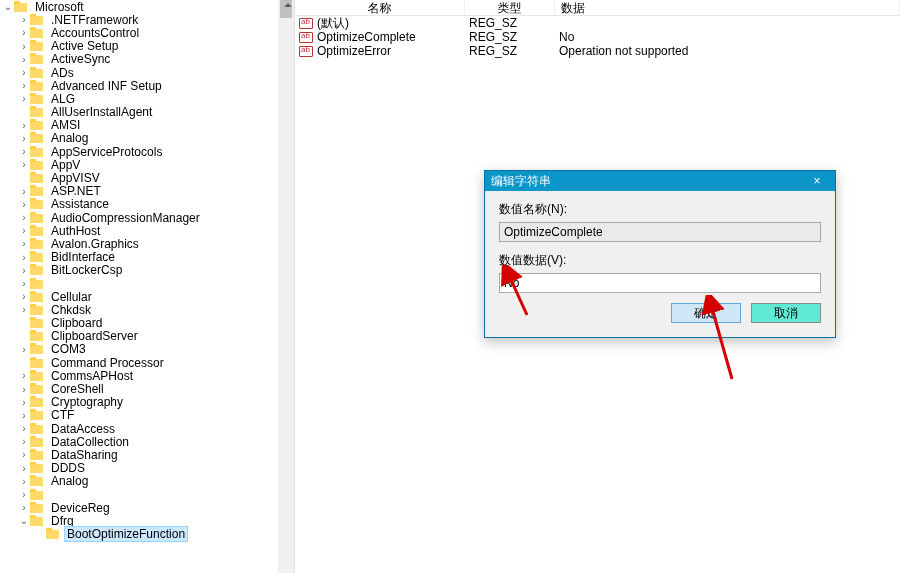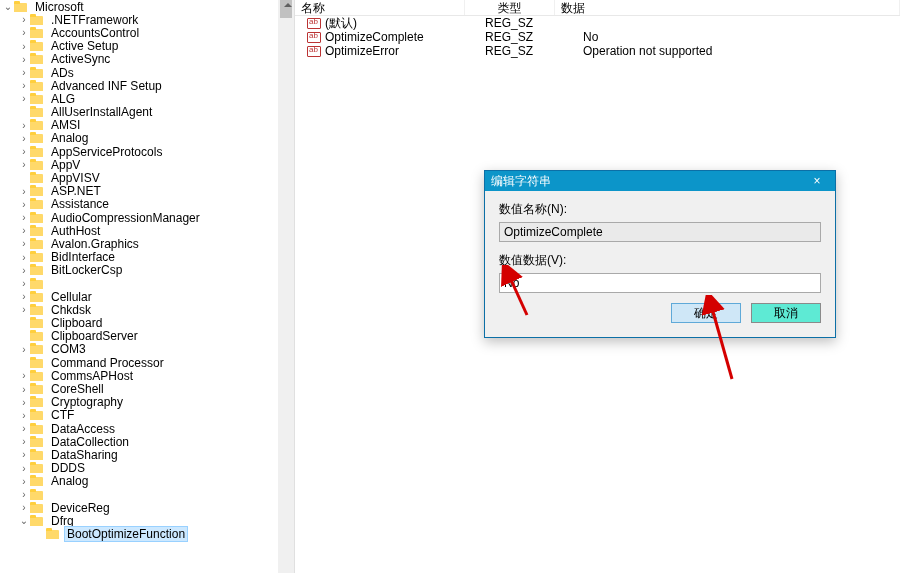--- a/index.html
+++ b/index.html
@@ -115,22 +115,22 @@
     .list-header .hcol {
       padding: 0 6px;
       line-height: 16px;
       border-right: 1px solid #f0f0f0;
     }
     .list-rows .lrow {
       display: flex;
       height: 14px;
       align-items: center;
     }
-    .lcol { padding: 0 4px; display: flex; align-items: center; margin-left: 8px; }
-    .c-name { width: 170px; }
+    .lcol { padding: 0 4px; display: flex; align-items: center; }
+    .c-name { width: 170px; text-align: center; }
     .c-type { width: 90px; text-align: center; }
     .c-data { flex: 1; }
     .reg-sz-icon {
       width: 14px; height: 11px;
       margin-right: 4px;
       position: relative;
       background: #fff;
       border: 1px solid #b33;
       border-radius: 1px;
       flex: 0 0 14px;

